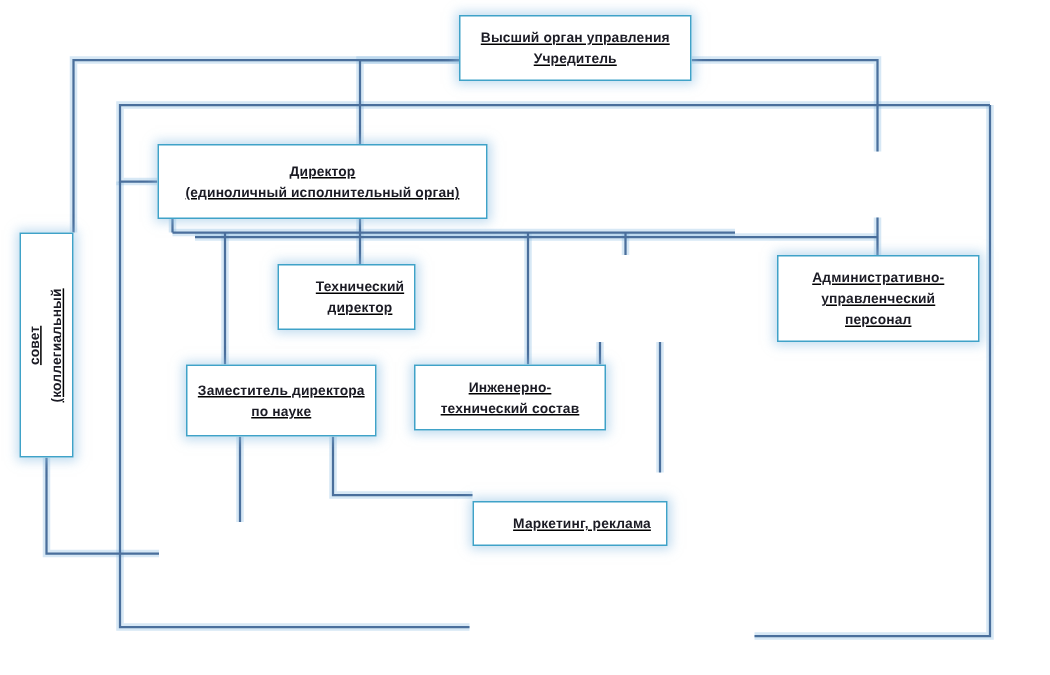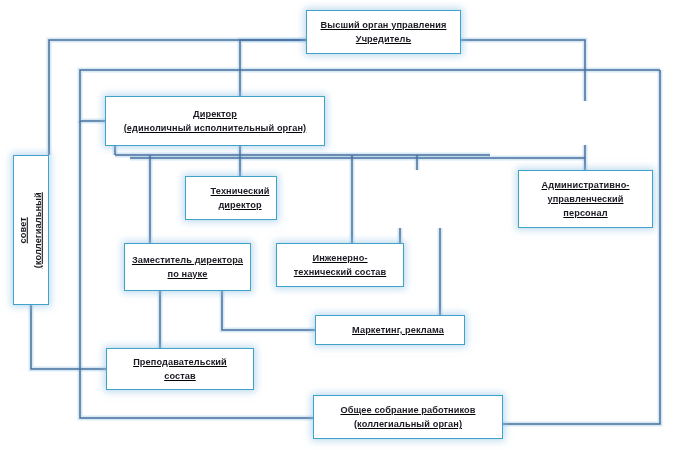--- a/index.html
+++ b/index.html
@@ -134,27 +134,19 @@
   <div class="node" style="left:106px; top:243px; width:127px; height:48px;margin-left:18px;">
     <span class="label">Заместитель директора
 по науке</span>
   </div>
 
   <div class="node" style="left:276px; top:243px; width:128px; height:44px;">
     <span class="label">Инженерно-
 технический состав</span>
   </div>
 
-  <div class="node" style="left:315px; top:315px; width:150px; height:30px;padding-left:16px;">
+  <div class="node" style="left:315px; top:334px; width:130px; height:30px;padding-left:16px;">
     <span class="label">Маркетинг, реклама</span>
   </div>
 
-  <div class="node" style="left:106px; top:348px; width:148px; height:42px;">
-    <span class="label">Преподавательский
-состав</span>
-  </div>
 
-  <div class="node" style="left:313px; top:395px; width:190px; height:44px;">
-    <span class="label">Общее собрание работников
-(коллегиальный орган)</span>
-  </div>
 
 </div>
 
 </body></html>

